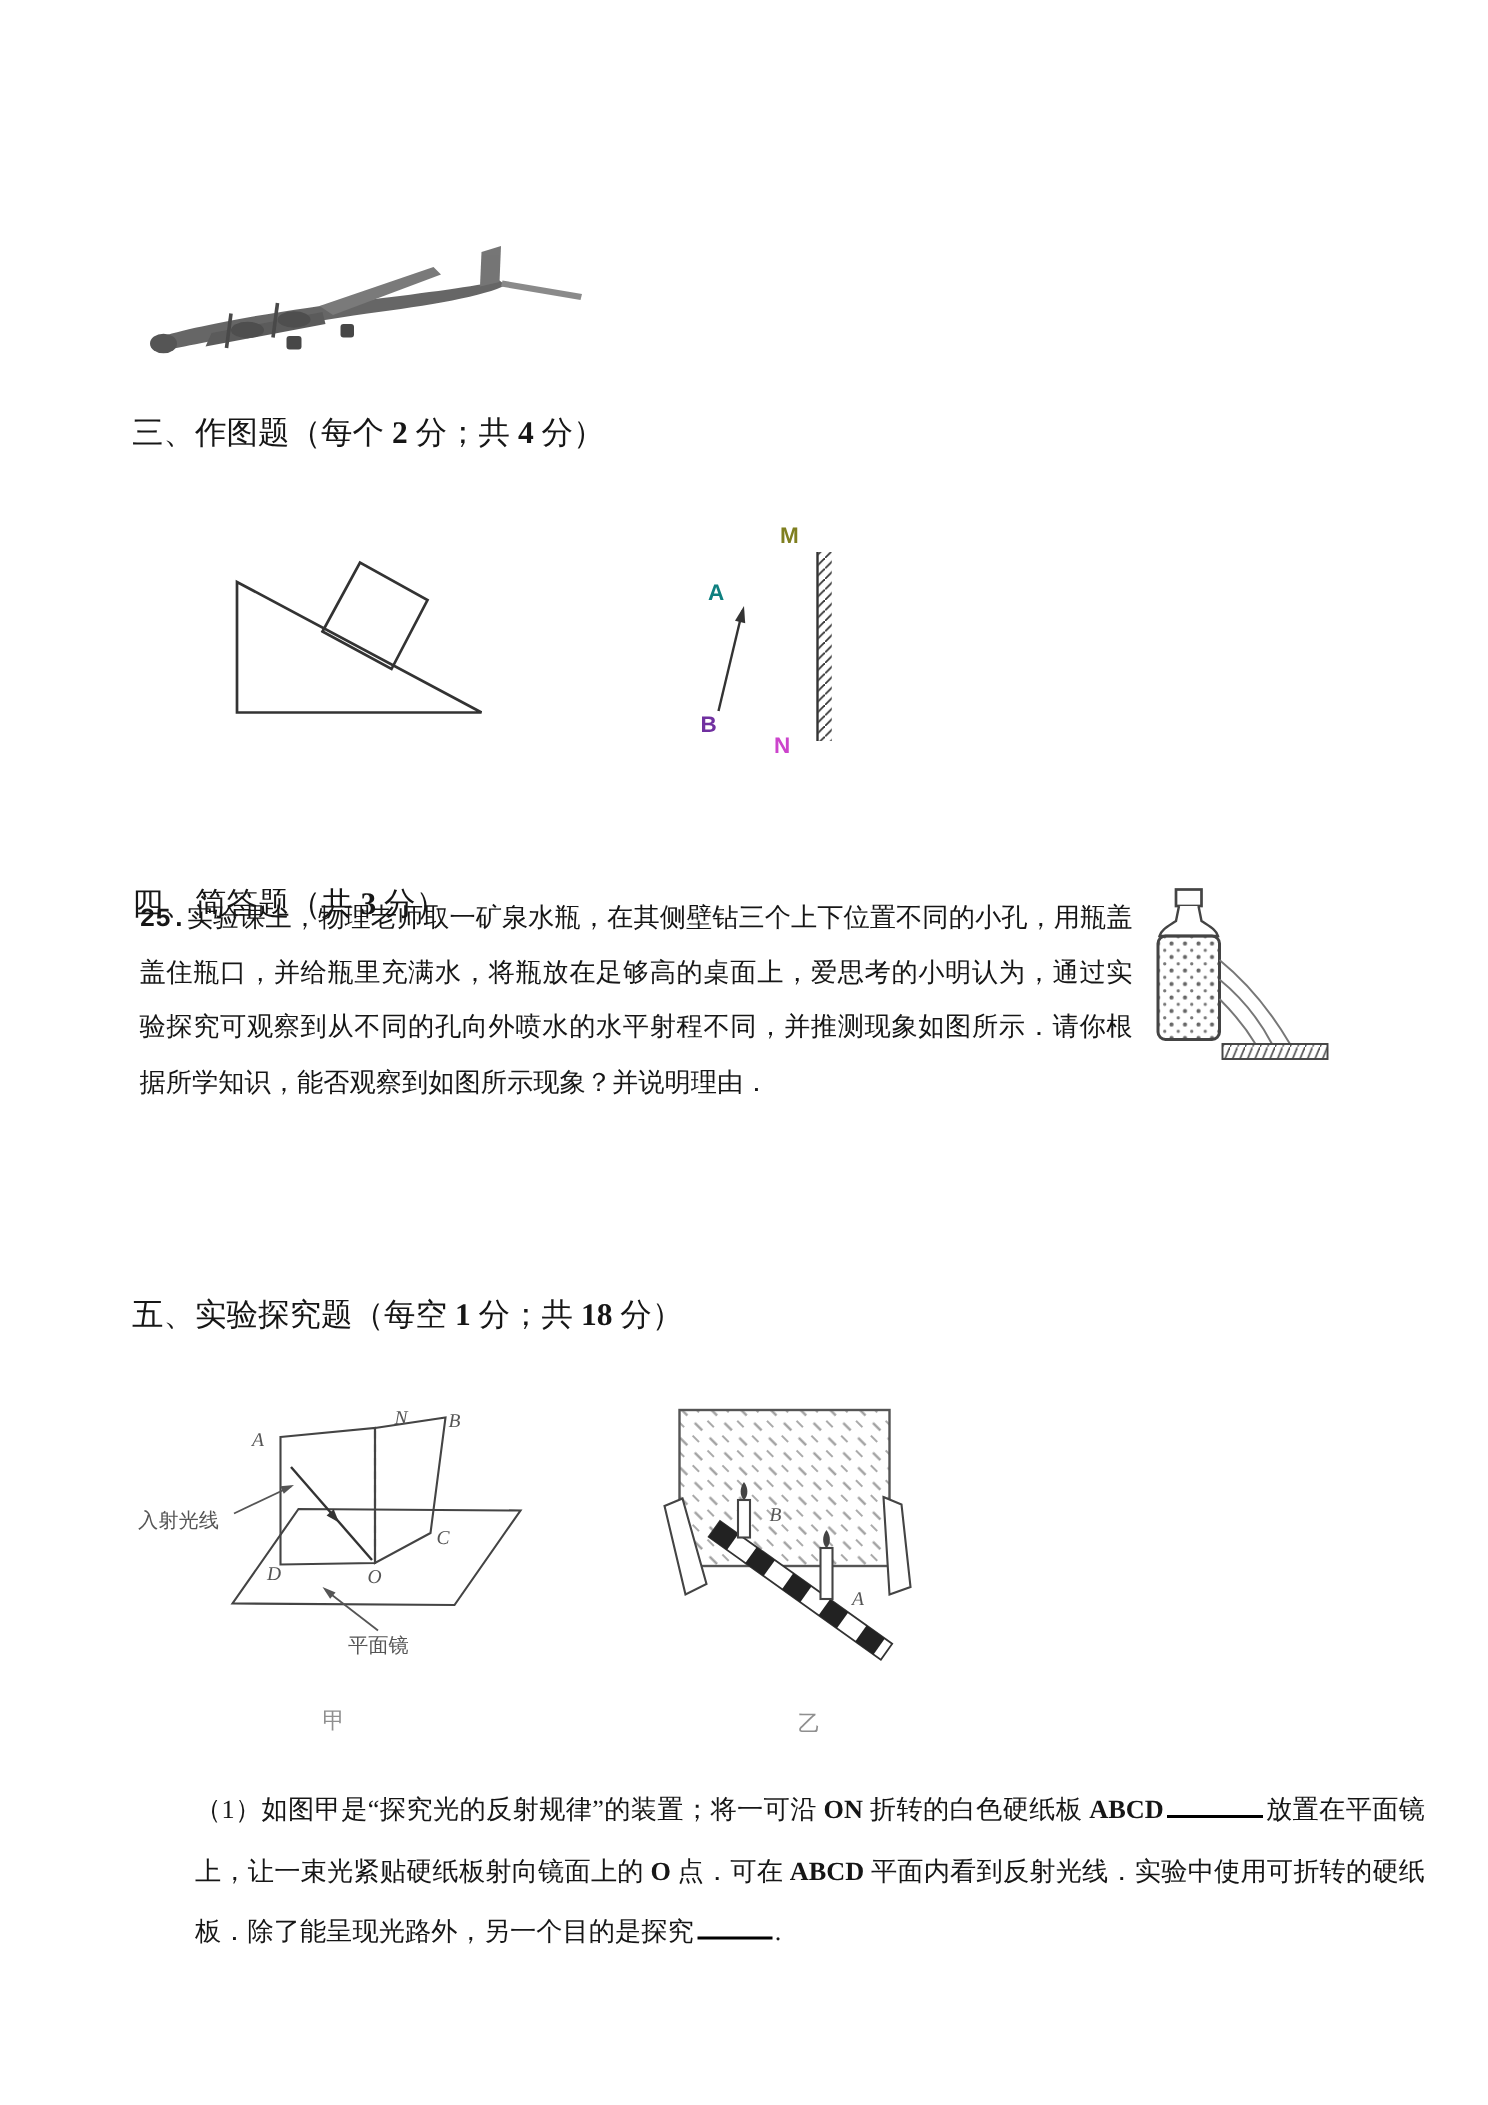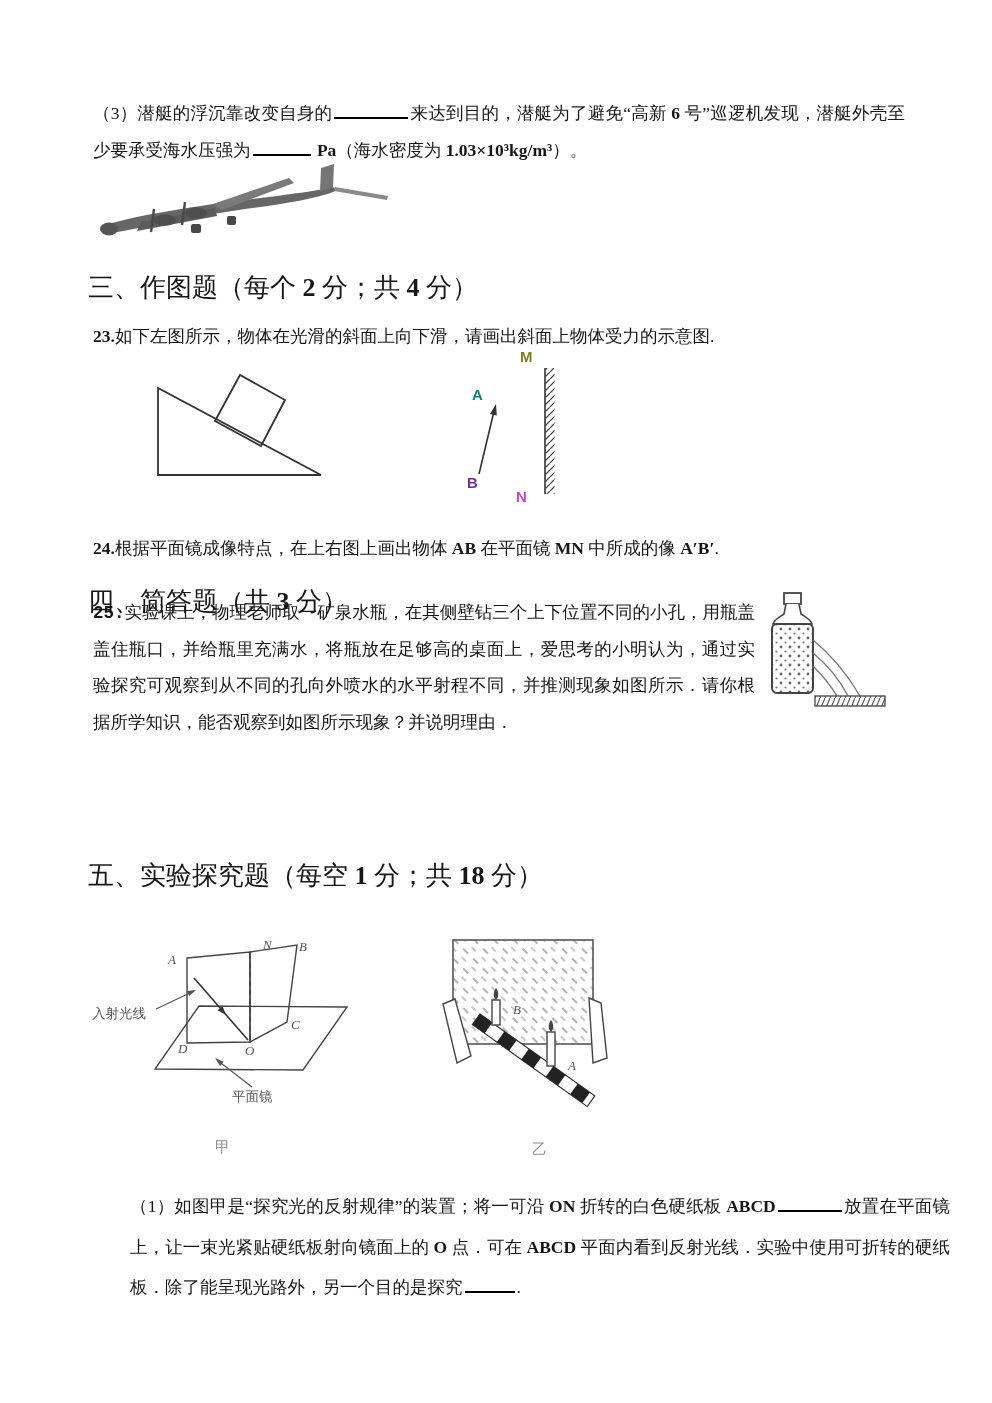--- a/index.html
+++ b/index.html
@@ -2,38 +2,35 @@
 <html><head>
 <meta charset="utf-8">
 <style>
   html,body{margin:0;padding:0;background:#e8e8e8;}
   .page{
     position:relative; width:992px; height:1403px; background:#ffffff;
     font-family:"Liberation Serif","DejaVu Serif",serif; color:#161616;
     margin:0 auto; overflow:hidden;
   }
   .para{position:absolute; font-size:17.5px; line-height:37px; text-align:justify; margin:0;}
-  .h{position:absolute; font-size:26px; line-height:28px; margin:0; font-weight:normal;}
+  .h{position:absolute; font-size:21px; line-height:28px; margin:0; font-weight:normal;}
   .b{font-weight:bold;}
   .blank{display:inline-block; border-bottom:2.6px solid #000; height:13px; margin:0 2px;}
   .bl74{width:74px}.bl60{width:58px}.bl66{width:64px}.bl52{width:50px}
   .cap{position:absolute; font-size:15px; color:#8f8f8f;}
   svg.fig{position:absolute;}
   .figletter{font-family:"Liberation Serif","DejaVu Serif",serif; font-style:italic; fill:#555; font-size:13px;}
   .cnlabel{font-family:"Liberation Serif","DejaVu Serif",serif; fill:#555; font-size:13.5px; font-style:normal;}
   .mirlabel{font-family:"Liberation Sans","DejaVu Sans",sans-serif; font-size:15px; font-weight:600;}
 </style>
 </head>
 <body>
 
 <div class="page">
 
-  <p class="para" style="left:93px; top:95px; width:812px;">
-    <span>（3）潜艇的浮沉靠改变自身的</span><span class="blank bl74"></span><span>来达到目的，潜艇为了避免“高新 </span><span class="b">6</span><span> 号”巡逻机发现，潜艇外壳至少要承受海水压强为</span><span class="blank bl60"></span><span class="b"> Pa</span><span>（海水密度为 </span><span class="b">1.03×10³kg/m³</span><span>）。</span>
-  </p>
 
   <svg class="fig" style="left:95px; top:160px;" width="300" height="95" viewBox="0 0 300 95">
     <g fill="#5a5a5a" stroke="none" opacity="0.92">
       <path d="M8,66 C30,58 90,47 150,40 C190,35 222,31 238,27 L242,30 C230,37 190,44 150,49 C100,56 40,69 12,74 Z"></path>
       <path d="M226,8 L239,4 L238,28 L225,31 Z" fill="#6a6a6a"></path>
       <path d="M240,27 L293,36 L292,40 L239,31 Z" fill="#808080"></path>
       <path d="M118,44 L194,18 L199,23 L127,50 Z" fill="#6f6f6f"></path>
       <path d="M120,48 L46,62 L42,71 L122,56 Z" fill="#4e4e4e"></path>
       <ellipse cx="70" cy="60" rx="11" ry="5.5" fill="#3f3f3f"></ellipse>
       <ellipse cx="101" cy="53" rx="11" ry="5.5" fill="#3f3f3f"></ellipse>
@@ -42,23 +39,20 @@
       <ellipse cx="14" cy="69" rx="9" ry="6.5" fill="#474747"></ellipse>
       <rect x="96" y="64" width="10" height="9" rx="2" fill="#383838"></rect>
       <rect x="132" y="56" width="9" height="9" rx="2" fill="#383838"></rect>
     </g>
   </svg>
 
   <h3 class="h" style="left:88px; top:274px;">
     <span>三、作图题（每个 </span><span class="b">2</span><span> 分；共 </span><span class="b">4</span><span> 分）</span>
   </h3>
 
-  <p class="para" style="left:93px; top:318px; width:800px;">
-    <span class="b">23.</span><span>如下左图所示，物体在光滑的斜面上向下滑，请画出斜面上物体受力的示意图.</span>
-  </p>
 
   <svg class="fig" style="left:140px; top:372px;" width="200" height="112" viewBox="0 0 200 112">
     <g fill="none" stroke="#333" stroke-width="1.8">
       <polygon points="18,16 18,103 181,103"></polygon>
       <polygon points="75,49 121,74 145,28 100,3"></polygon>
     </g>
   </svg>
 
   <svg class="fig" style="left:452px; top:344px;" width="118" height="162" viewBox="0 0 118 162">
     <defs>
@@ -71,23 +65,20 @@
     <rect x="93.5" y="24" width="9" height="126" fill="url(#mhP)"></rect>
     <text x="64" y="158" class="mirlabel" fill="#cc44cc">N</text>
     <text x="20" y="56" class="mirlabel" fill="#0f8080">A</text>
     <text x="15" y="144" class="mirlabel" fill="#7030a0">B</text>
     <g stroke="#333" stroke-width="1.6">
       <line x1="27" y1="130" x2="43" y2="63"></line>
       <polygon points="44,60 38,69.9 44.8,71.5" fill="#333" stroke="none"></polygon>
     </g>
   </svg>
 
-  <p class="para" style="left:93px; top:530px; width:830px;">
-    <span class="b">24.</span><span>根据平面镜成像特点，在上右图上画出物体 </span><span class="b">AB</span><span> 在平面镜 </span><span class="b">MN</span><span> 中所成的像 </span><span class="b">A′B′</span><span>.</span>
-  </p>
 
   <h3 class="h" style="left:88px; top:588px;">
     <span>四、简答题（共 </span><span class="b">3</span><span> 分）</span>
   </h3>
 
   <p class="para" style="left:93px; top:595px; width:662px; line-height:36.5px;font-family:Liberation Mono, monospace;">
     <span class="b">25.</span><span>实验课上，物理老师取一矿泉水瓶，在其侧壁钻三个上下位置不同的小孔，用瓶盖盖住瓶口，并给瓶里充满水，将瓶放在足够高的桌面上，爱思考的小明认为，通过实验探究可观察到从不同的孔向外喷水的水平射程不同，并推测现象如图所示．请你根据所学知识，能否观察到如图所示现象？并说明理由．</span>
   </p>
 
   <svg class="fig" style="left:760px; top:590px;" width="150" height="140" viewBox="0 0 150 140">

